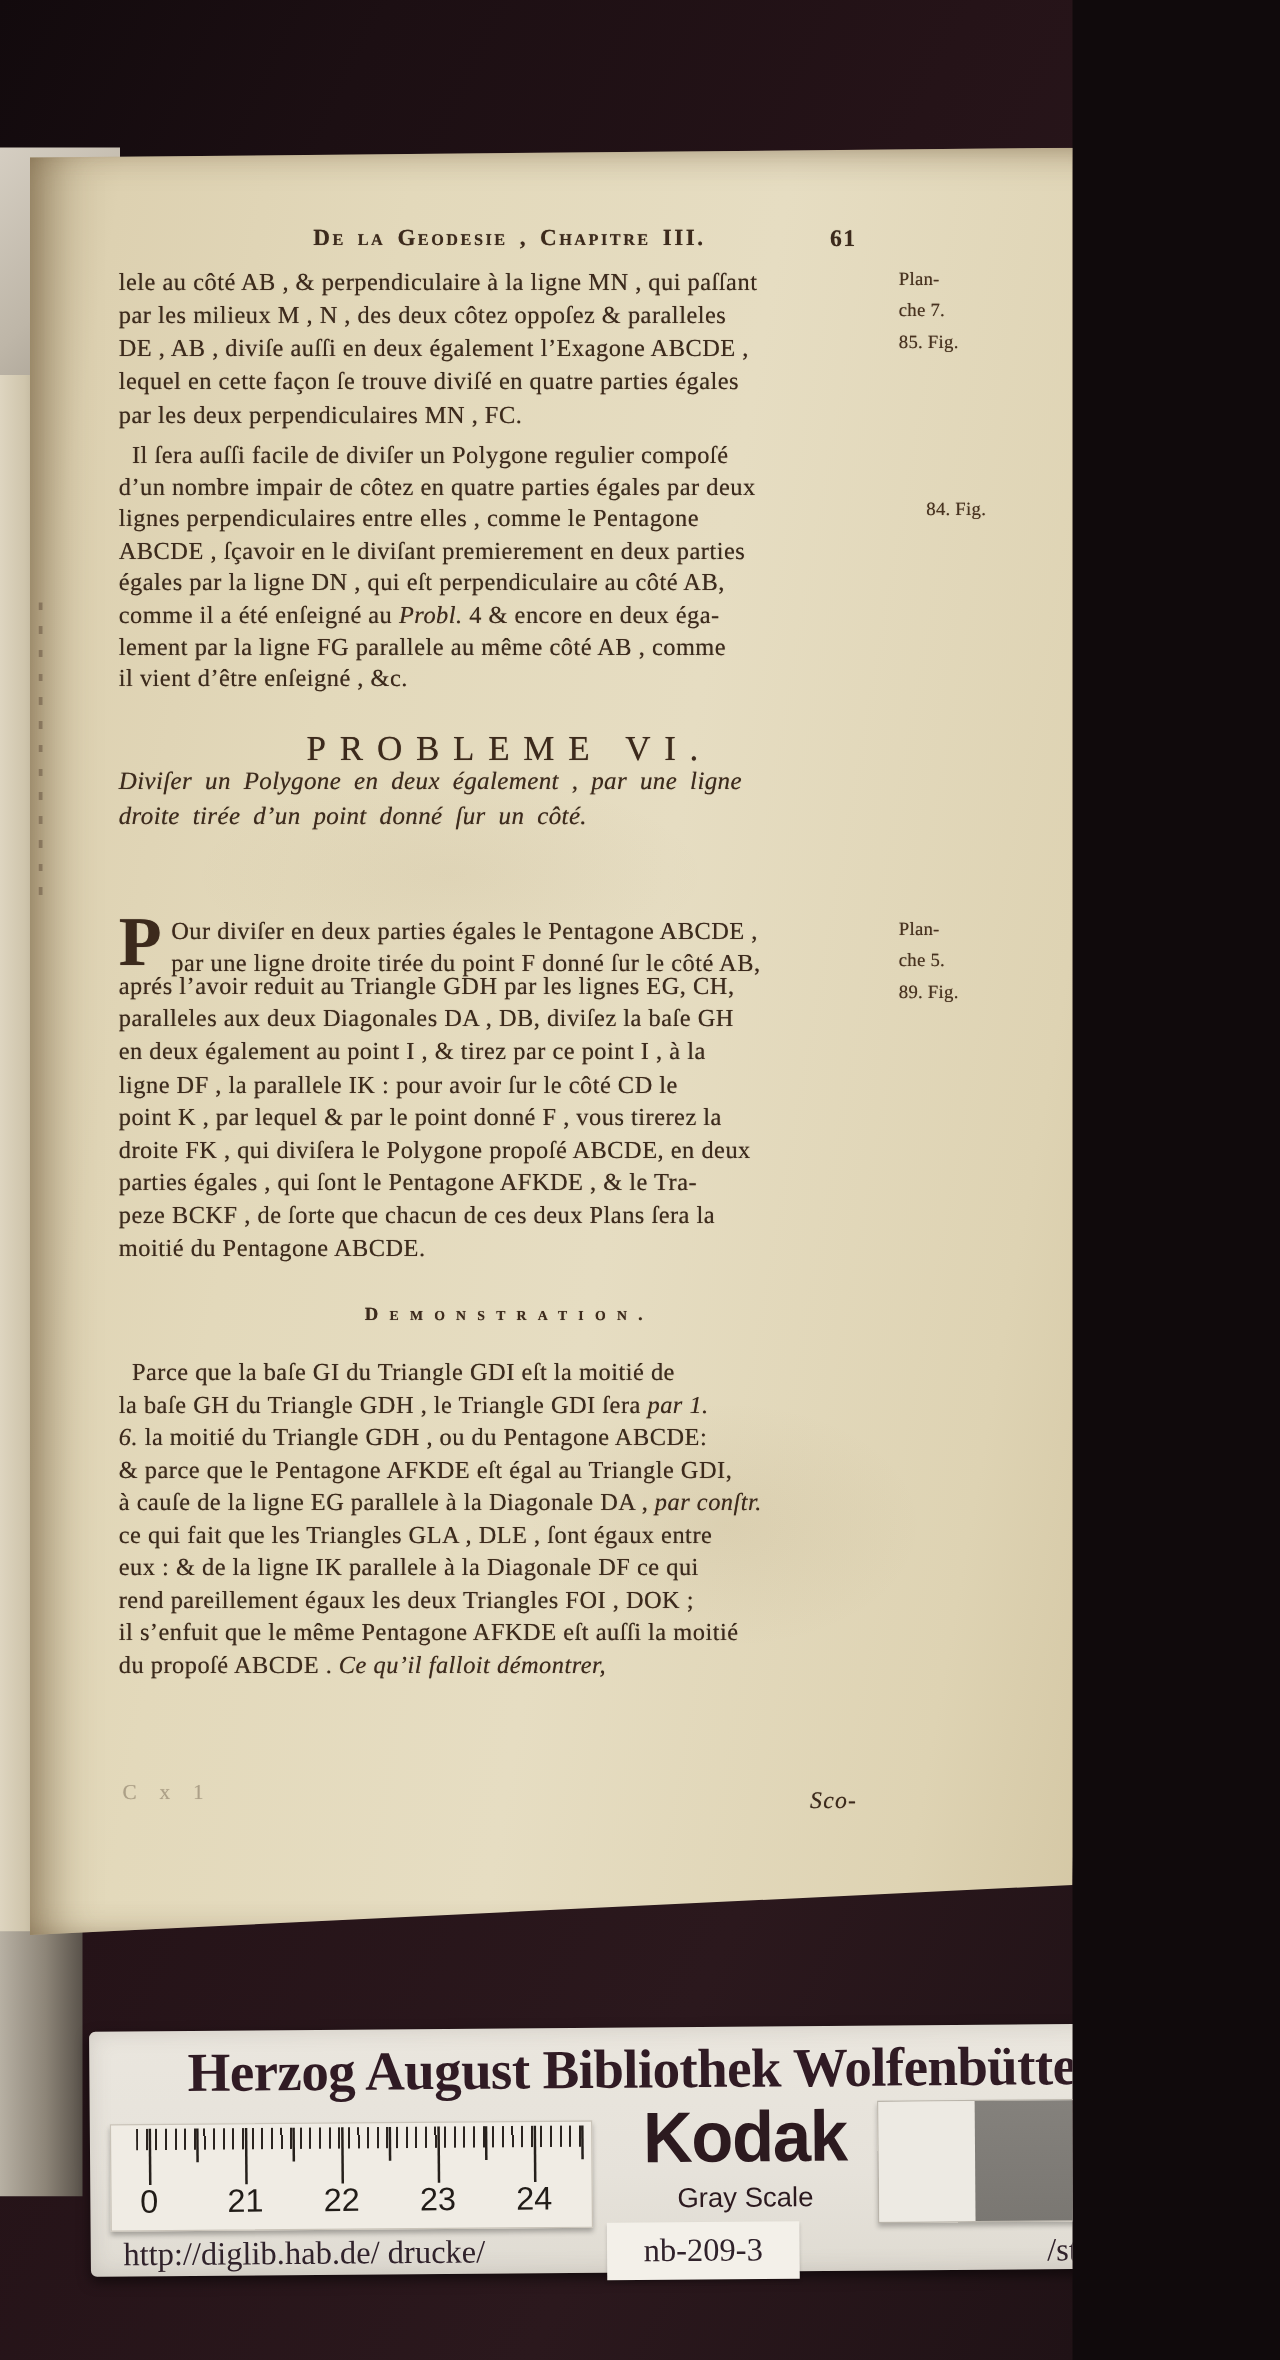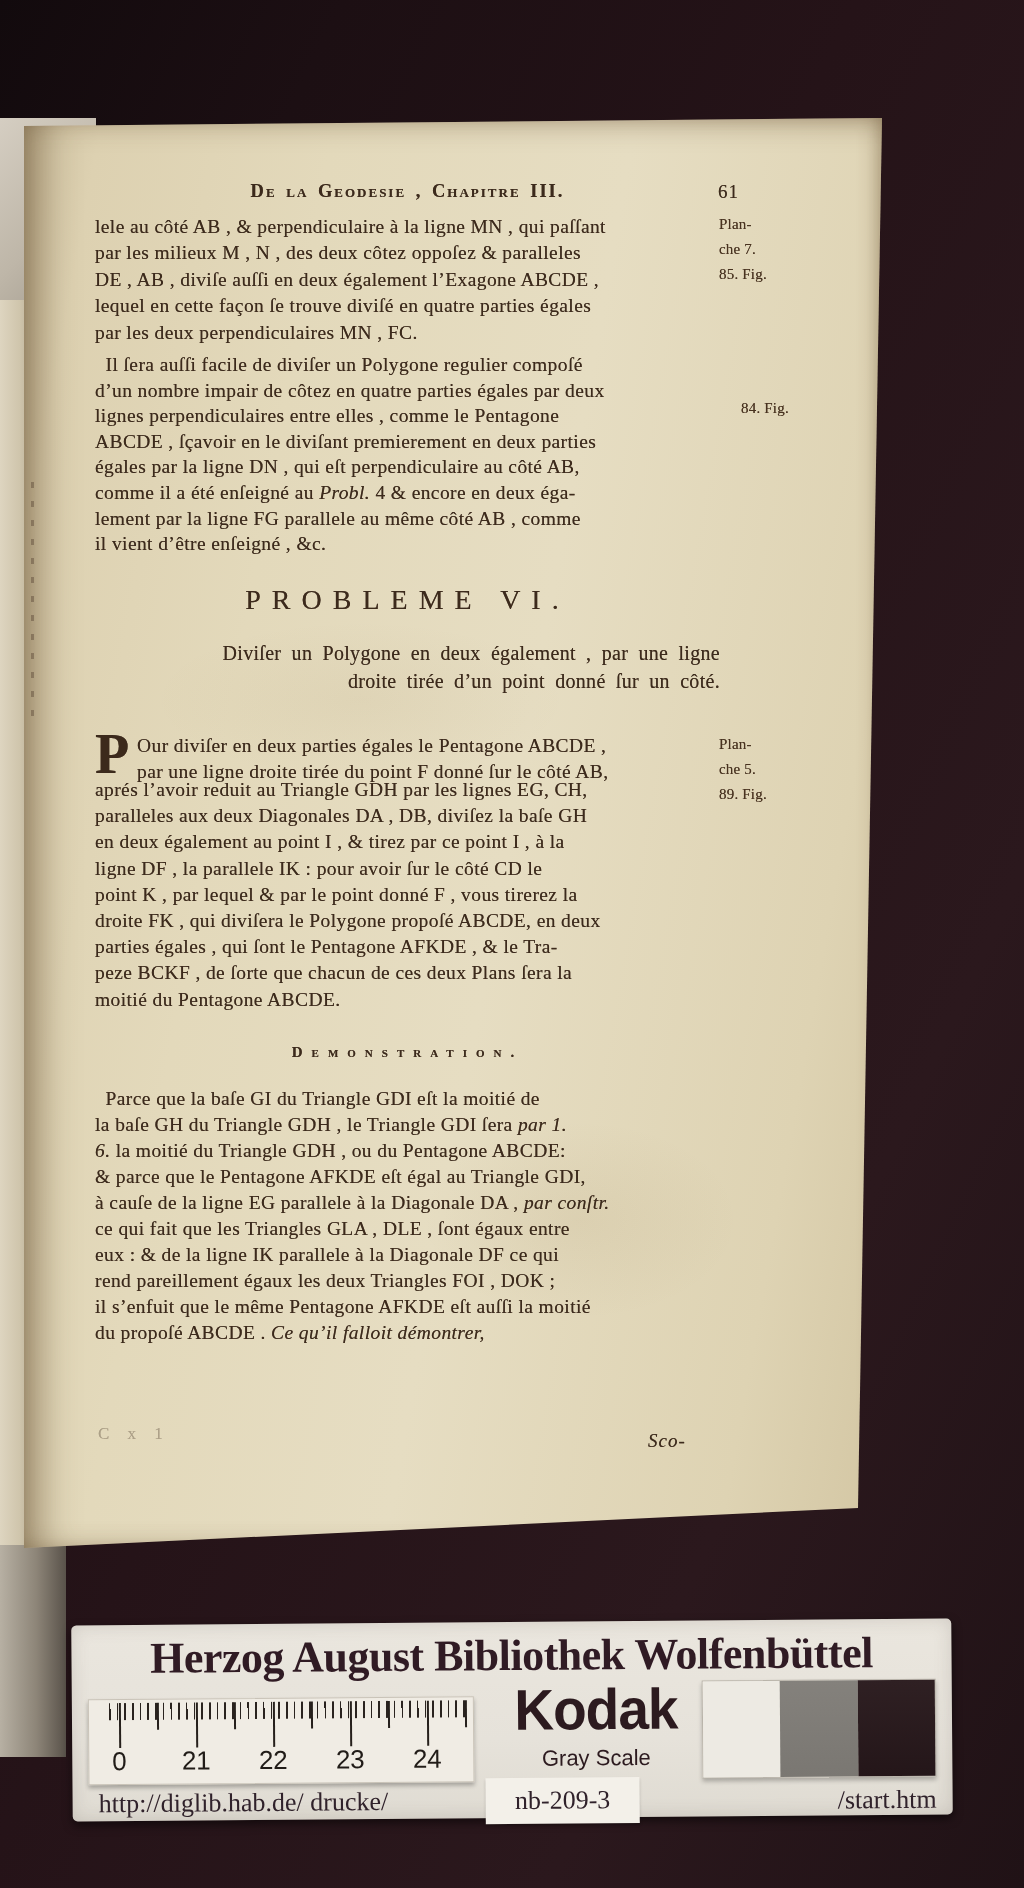--- a/index.html
+++ b/index.html
@@ -1,16 +1,16 @@
 <!DOCTYPE html>
 <html><head>
 <meta charset="utf-8">
 <style>
   html,body{margin:0;padding:0;background:#100a0c;}
-  #screen{position:relative;width:1024px;height:1888px;overflow:hidden;
+  #screen{position:relative;width:858px;height:1888px;overflow:hidden;
     background:linear-gradient(115deg,#120a0d 0%,#1c0f13 18%,#251318 45%,#2b181d 75%,#201216 100%);
     font-family:"Liberation Serif","DejaVu Serif",serif;}
   .abs{position:absolute;}
   
   .edge-top-left{left:0;top:118px;width:96px;height:262px;
     background:linear-gradient(135deg,#d5cec2 0%,#beb6a8 45%,#8f887c 100%);z-index:1;}
   .edge-left{left:0;top:300px;width:36px;height:1250px;
     background:linear-gradient(to right,#ded5c0 0%,#cfc5ac 55%,#b3a88f 100%);z-index:1;}
   .edge-bottom-left{left:0;top:1545px;width:66px;height:212px;
     background:linear-gradient(to right,#b7b0a3 0%,#8d8578 55%,#59524a 100%);z-index:1;}
@@ -21,33 +21,33 @@
                inset -16px 0 20px -10px rgba(100,75,45,.45),
                inset 0 20px 28px -16px rgba(100,75,45,.35),
                inset 0 -18px 26px -16px rgba(100,75,45,.30);}
   .stain{border-radius:50%;z-index:3;pointer-events:none;}
   .ink-bleed{left:31px;top:482px;width:3px;height:235px;z-index:3;opacity:.55;
     background:repeating-linear-gradient(to bottom,rgba(58,38,26,.6) 0 6px,transparent 6px 19px);}
   
   .ink{color:#3c2a1c;text-shadow:0 0 .6px rgba(60,42,28,.65);z-index:4;}
   .running-header{left:95px;top:181px;width:625px;text-align:center;
     font-variant:small-caps;font-size:18.5px;letter-spacing:2px;word-spacing:3px;font-weight:bold;}
-  .page-number{left:718px;top:181px;font-size:19px;font-weight:normal;letter-spacing:1px;text-align:right;}
+  .page-number{left:664px;top:181px;font-size:19px;font-weight:bold;letter-spacing:1px;text-align:right;}
   .body-par{font-size:19.5px;letter-spacing:.4px;}
   .body-par .text-line{white-space:pre;}
   .p1{left:95px;top:214px;line-height:26.4px;}
   .p2{left:95px;top:352px;line-height:25.6px;}
   .p3h{left:137px;top:733px;line-height:26.2px;}
   .p3r{left:95px;top:777px;line-height:26.2px;}
   .p4{left:95px;top:1086px;line-height:26px;}
   .drop-cap{left:95px;top:728px;font-size:56px;line-height:52px;font-weight:bold;}
   .problem-heading{left:95px;top:584px;width:625px;text-align:center;
     font-size:28px;letter-spacing:11px;}
-  .subtitle{left:95px;top:640px;width:625px;text-align:right;
-    font-size:20px;line-height:27.5px;word-spacing:5px;letter-spacing:.3px;}
+  .subtitle{left:95px;top:612px;width:625px;text-align:left;
+    font-style:italic;font-size:20px;line-height:27.5px;word-spacing:5px;letter-spacing:.3px;}
   .demo-heading{left:95px;top:1044px;width:625px;text-align:center;
     font-variant:small-caps;font-size:15px;letter-spacing:9px;font-weight:bold;}
   .margin-note{font-size:15px;line-height:24.8px;letter-spacing:.2px;color:#48321f;}
   .mn1{left:719px;top:212px;}
   .mn2{left:741px;top:396px;font-family:Liberation Serif, serif;}
   .mn3{left:719px;top:732px;}
   .catchword{left:648px;top:1430px;font-size:19px;font-style:italic;letter-spacing:1px;}
   .signature{left:98px;top:1424px;font-size:17px;letter-spacing:7px;opacity:.32;}
   
   .label{left:72px;top:1622px;width:880px;height:196px;z-index:6;

